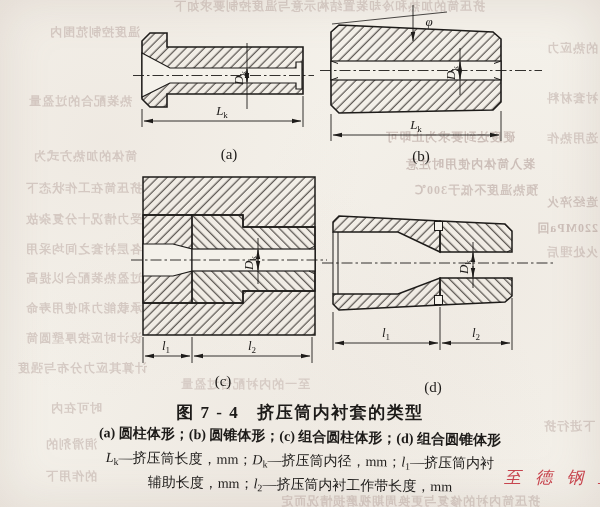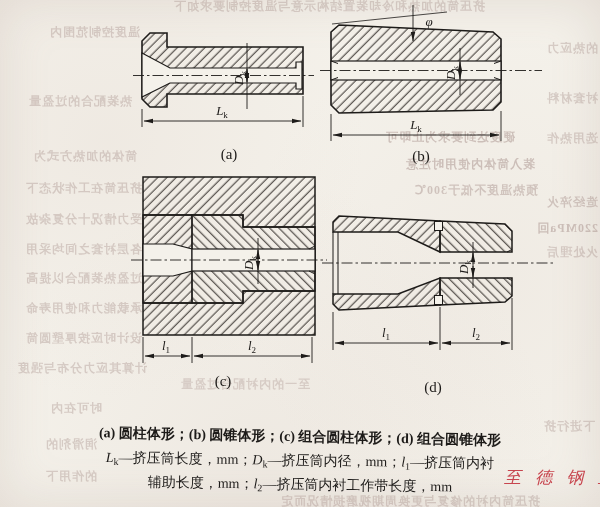--- a/index.html
+++ b/index.html
@@ -227,20 +227,23 @@
       <text class="dim" x="386" y="337" text-anchor="middle">
         <tspan>l</tspan><tspan class="ss" dy="3">1</tspan>
       </text>
       <text class="dim" x="476" y="337" text-anchor="middle">
         <tspan>l</tspan><tspan class="ss" dy="3">2</tspan>
       </text>
       <text class="plabel" x="433" y="392" text-anchor="middle">(d)</text>
     </g>
   </svg>
 
+  <div class="cap cap-head">
+    <span class="figno">图 7 - 4</span><span>挤压筒内衬套的类型</span>
+  </div>
   <div class="cap cap-sub">(a) 圆柱体形；(b) 圆锥体形；(c) 组合圆柱体形；(d) 组合圆锥体形</div>
   <div class="cap cap-l1">
     <i>L</i><sub>k</sub><span>—挤压筒长度，mm；</span><i>D</i><sub>k</sub><span>—挤压筒内径，mm；</span><i>l</i><sub>1</sub><span>—挤压筒内衬</span>
   </div>
   <div class="cap cap-l2">
     <span>辅助长度，mm；</span><i>l</i><sub>2</sub><span>—挤压筒内衬工作带长度，mm</span>
   </div>
 
   <div class="wm-co">至 德 钢 业</div>
   <div class="wm-ph">139 6707 6667</div>

